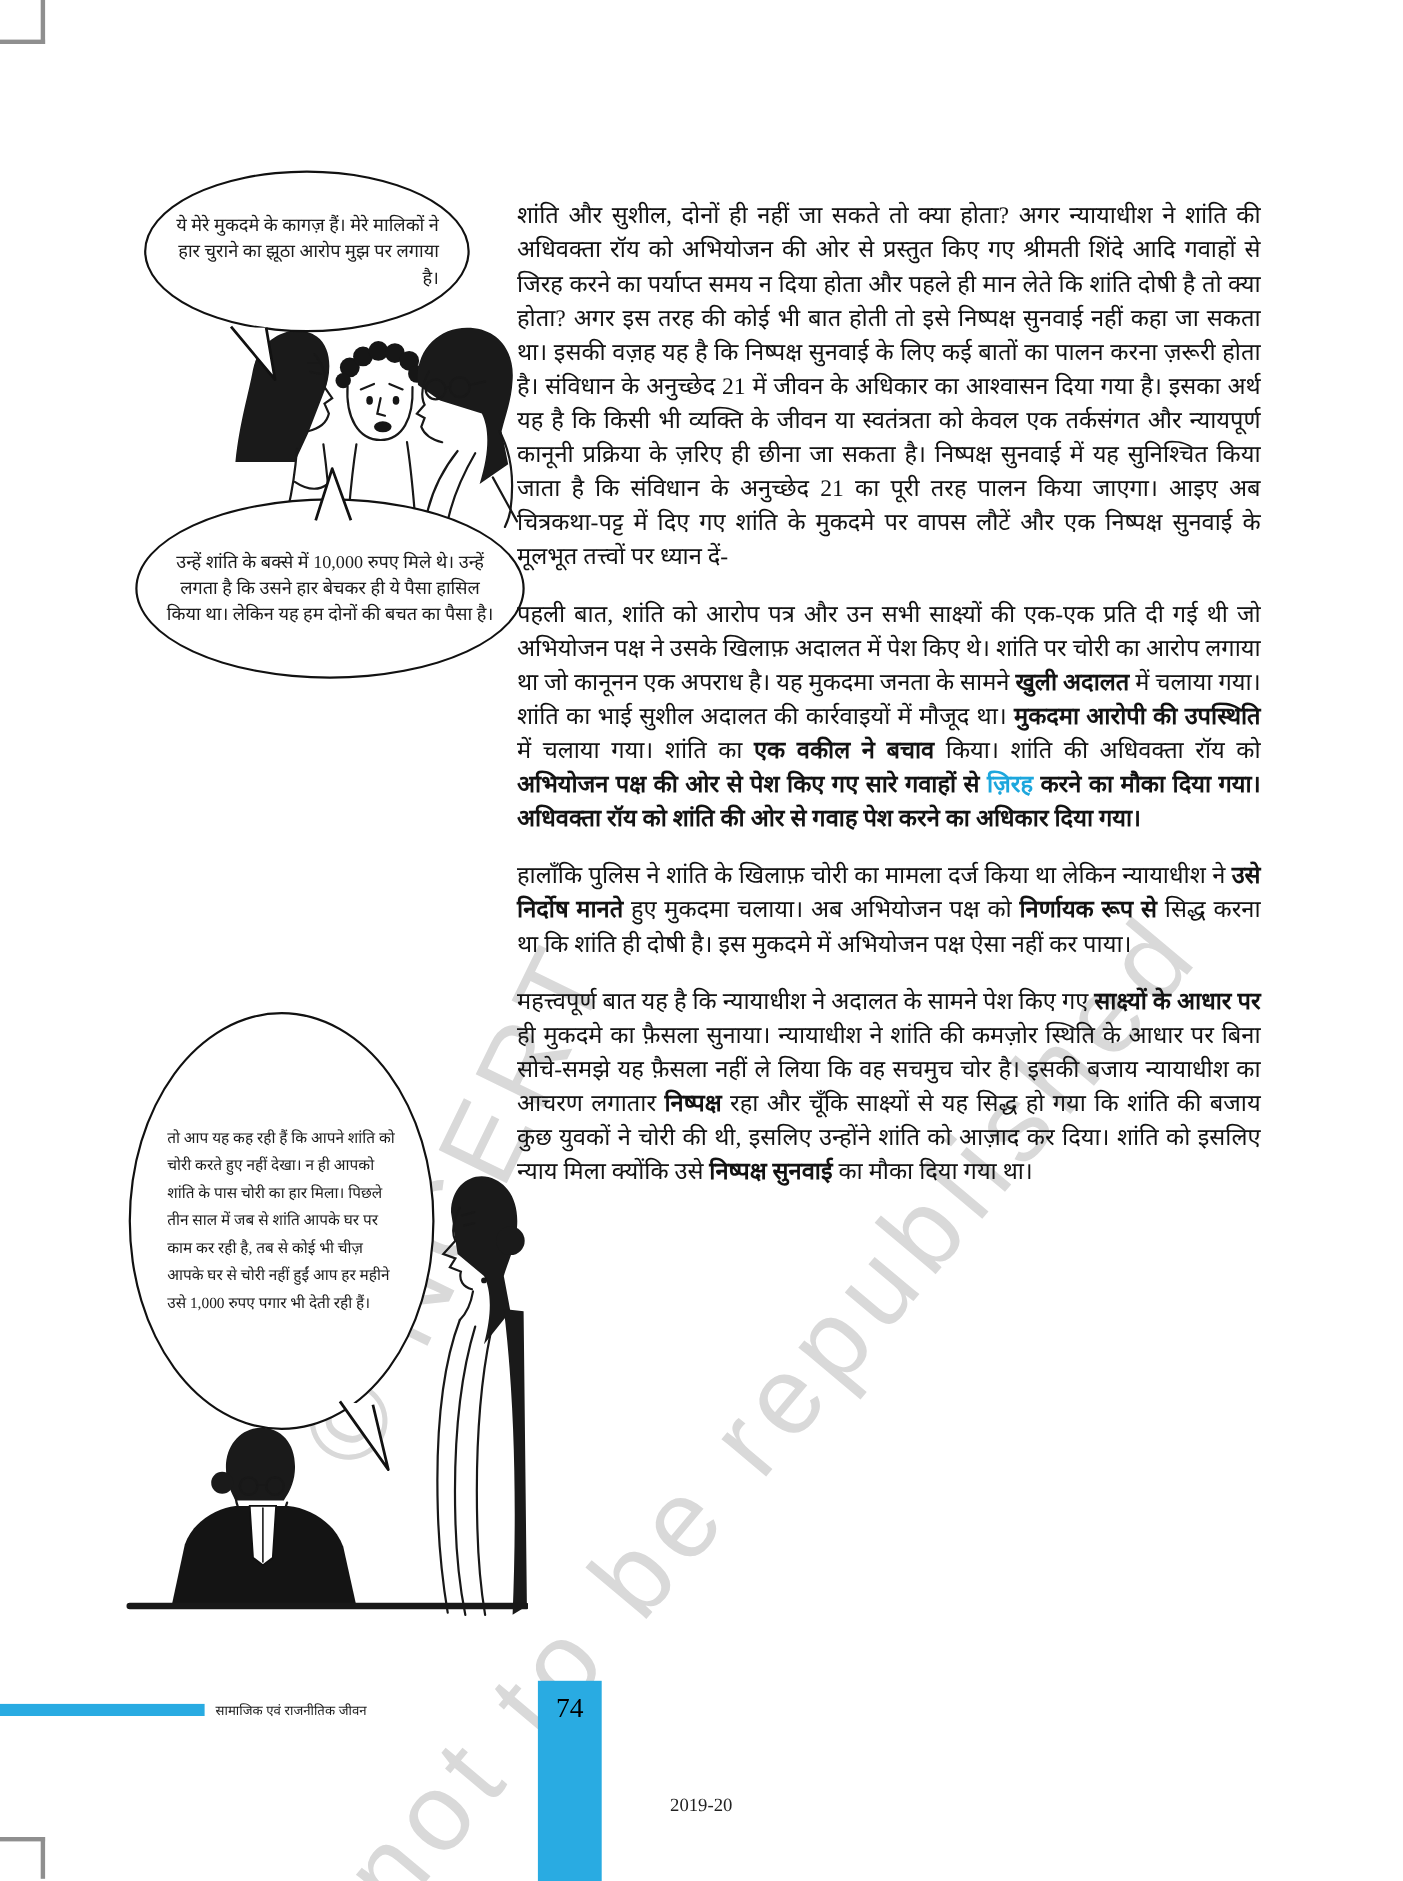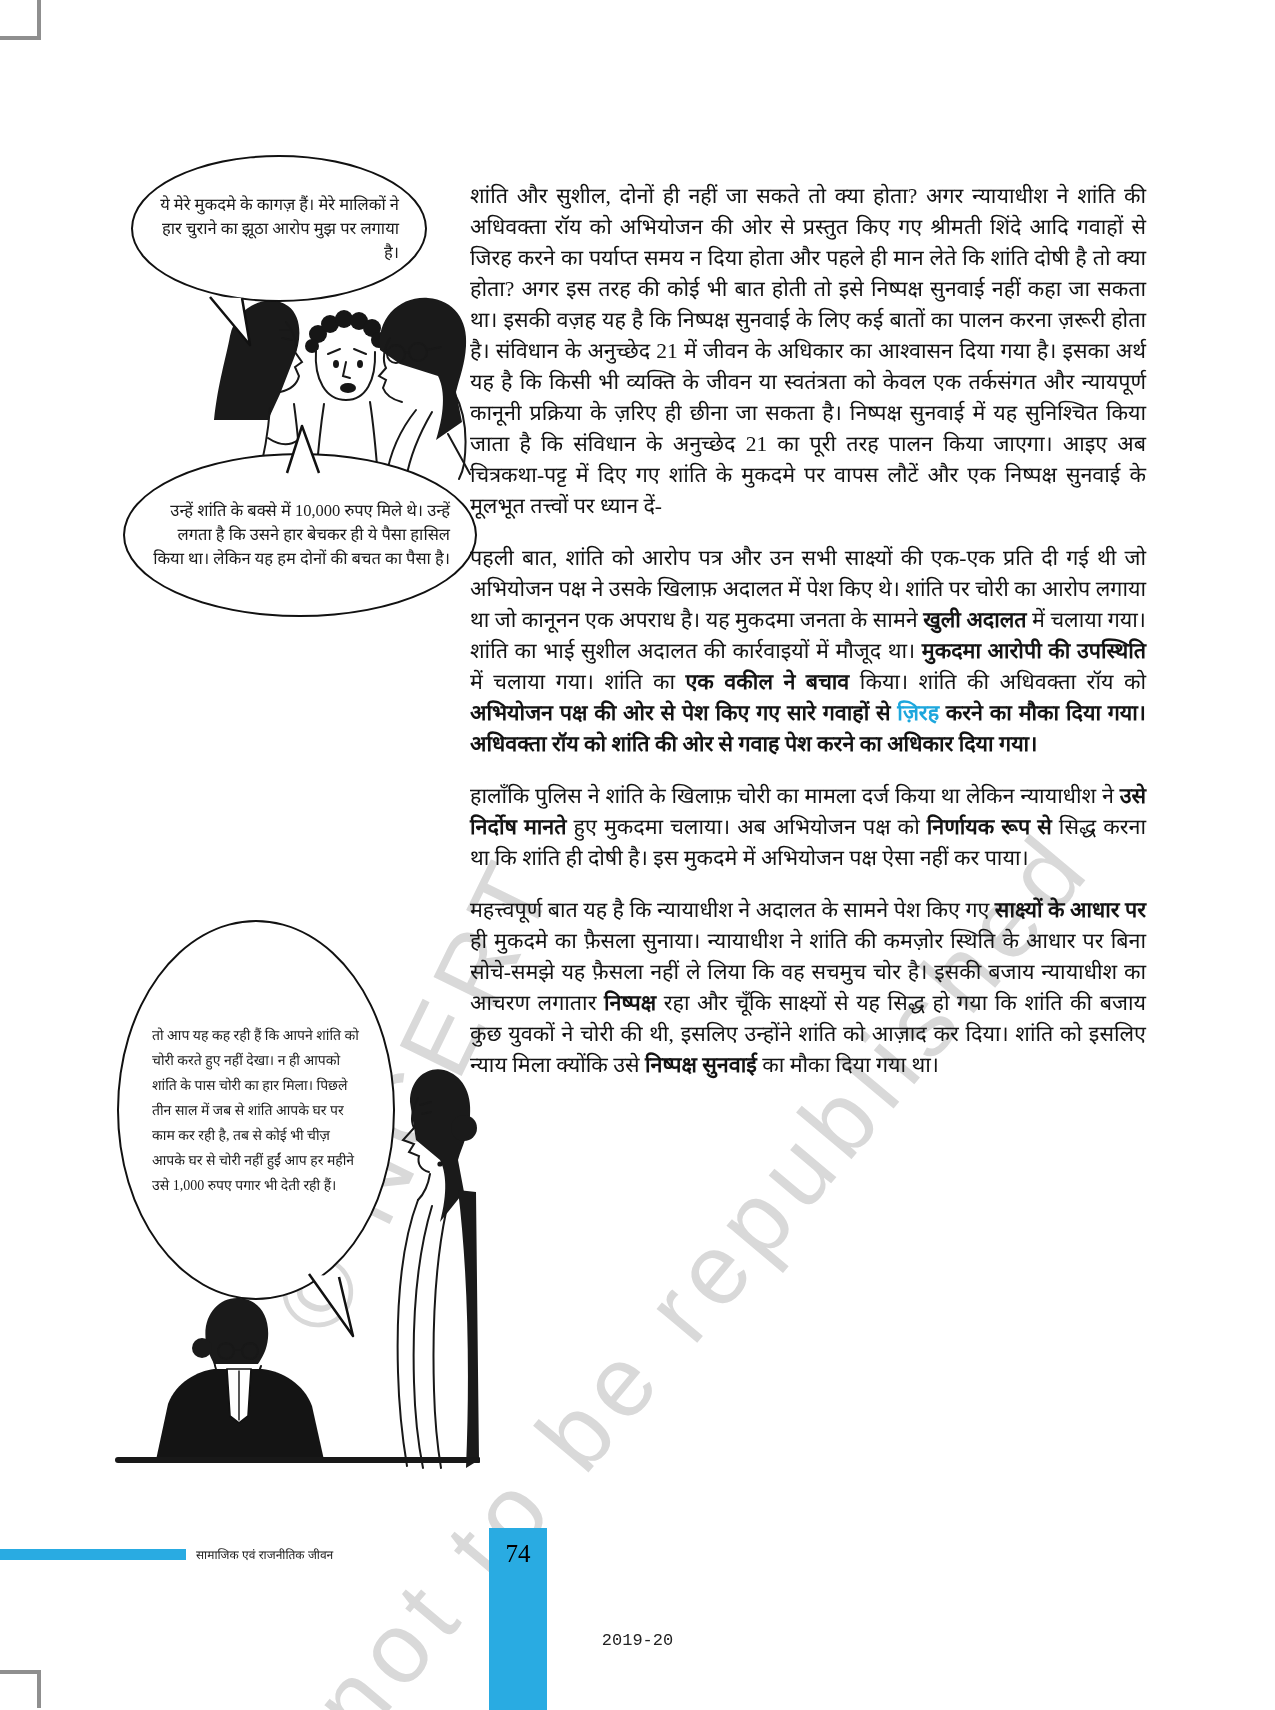--- a/index.html
+++ b/index.html
@@ -25,21 +25,21 @@
   .figures-top{left:118px;top:288px;}
   .figures-bottom{left:110px;top:1040px;}
 
   
   .bubble{position:absolute;z-index:2;background:#fff;border:2.5px solid #111;
     border-radius:50%;display:flex;align-items:center;justify-content:center;}
   .bubble-text{font-family:"Liberation Serif","DejaVu Serif",serif;color:#1b1b1b;text-align:right;}
   .bubble1{left:131px;top:155px;width:292px;height:143px;}
   .bubble1 .bubble-text{font-size:16.5px;line-height:24px;width:240px;}
   .bubble2{left:123px;top:453px;width:350px;height:160px;}
-  .bubble2 .bubble-text{font-size:16.5px;line-height:24px;width:300px;text-align:right;}
+  .bubble2 .bubble-text{font-size:16.5px;line-height:24px;width:300px;text-align:center;}
   .bubble3{left:117px;top:920px;width:274px;height:376px;}
   .bubble3 .bubble-text{font-size:14px;line-height:25px;width:208px;text-align:left;}
   svg.tail{position:absolute;z-index:3;}
   .tail1{left:196px;top:293px;}
   .tail2{left:281px;top:421px;}
   .tail3{left:297px;top:1262px;}
 
   
   .article{position:absolute;left:470px;top:181px;width:676px;z-index:2;
     font-size:21.5px;line-height:31px;text-align:justify;color:#131313;}
@@ -50,21 +50,21 @@
   
   .footer-bar{position:absolute;left:0;top:1549px;width:186px;height:11px;
     background:var(--accent,#29abe2);}
   .footer-title{position:absolute;left:196px;top:1546px;font-size:12px;color:#1a1a1a;
     font-family:Liberation Sans, sans-serif;}
   .pagenum-strip{position:absolute;left:489px;top:1528px;width:58px;height:182px;
     background:var(--accent,#29abe2);text-align:center;z-index:4;}
   .pagenum-strip span{display:inline-block;margin-top:12px;color:#000000;font-size:25px;
     font-family:"Liberation Serif","DejaVu Serif",serif;}
   .year{position:absolute;left:0;top:1631px;width:1275px;text-align:center;font-size:17px;
-    color:#222;font-family:Liberation Mono, monospace;}
+    color:#222;font-family:Liberation Serif, serif;}
 </style>
 </head>
 <body>
 
 <div class="page">
 
   <div class="cropmark-tl"></div>
   <div class="cropmark-bl"></div>
 
   <div class="watermark wm1">© NCERT</div>

